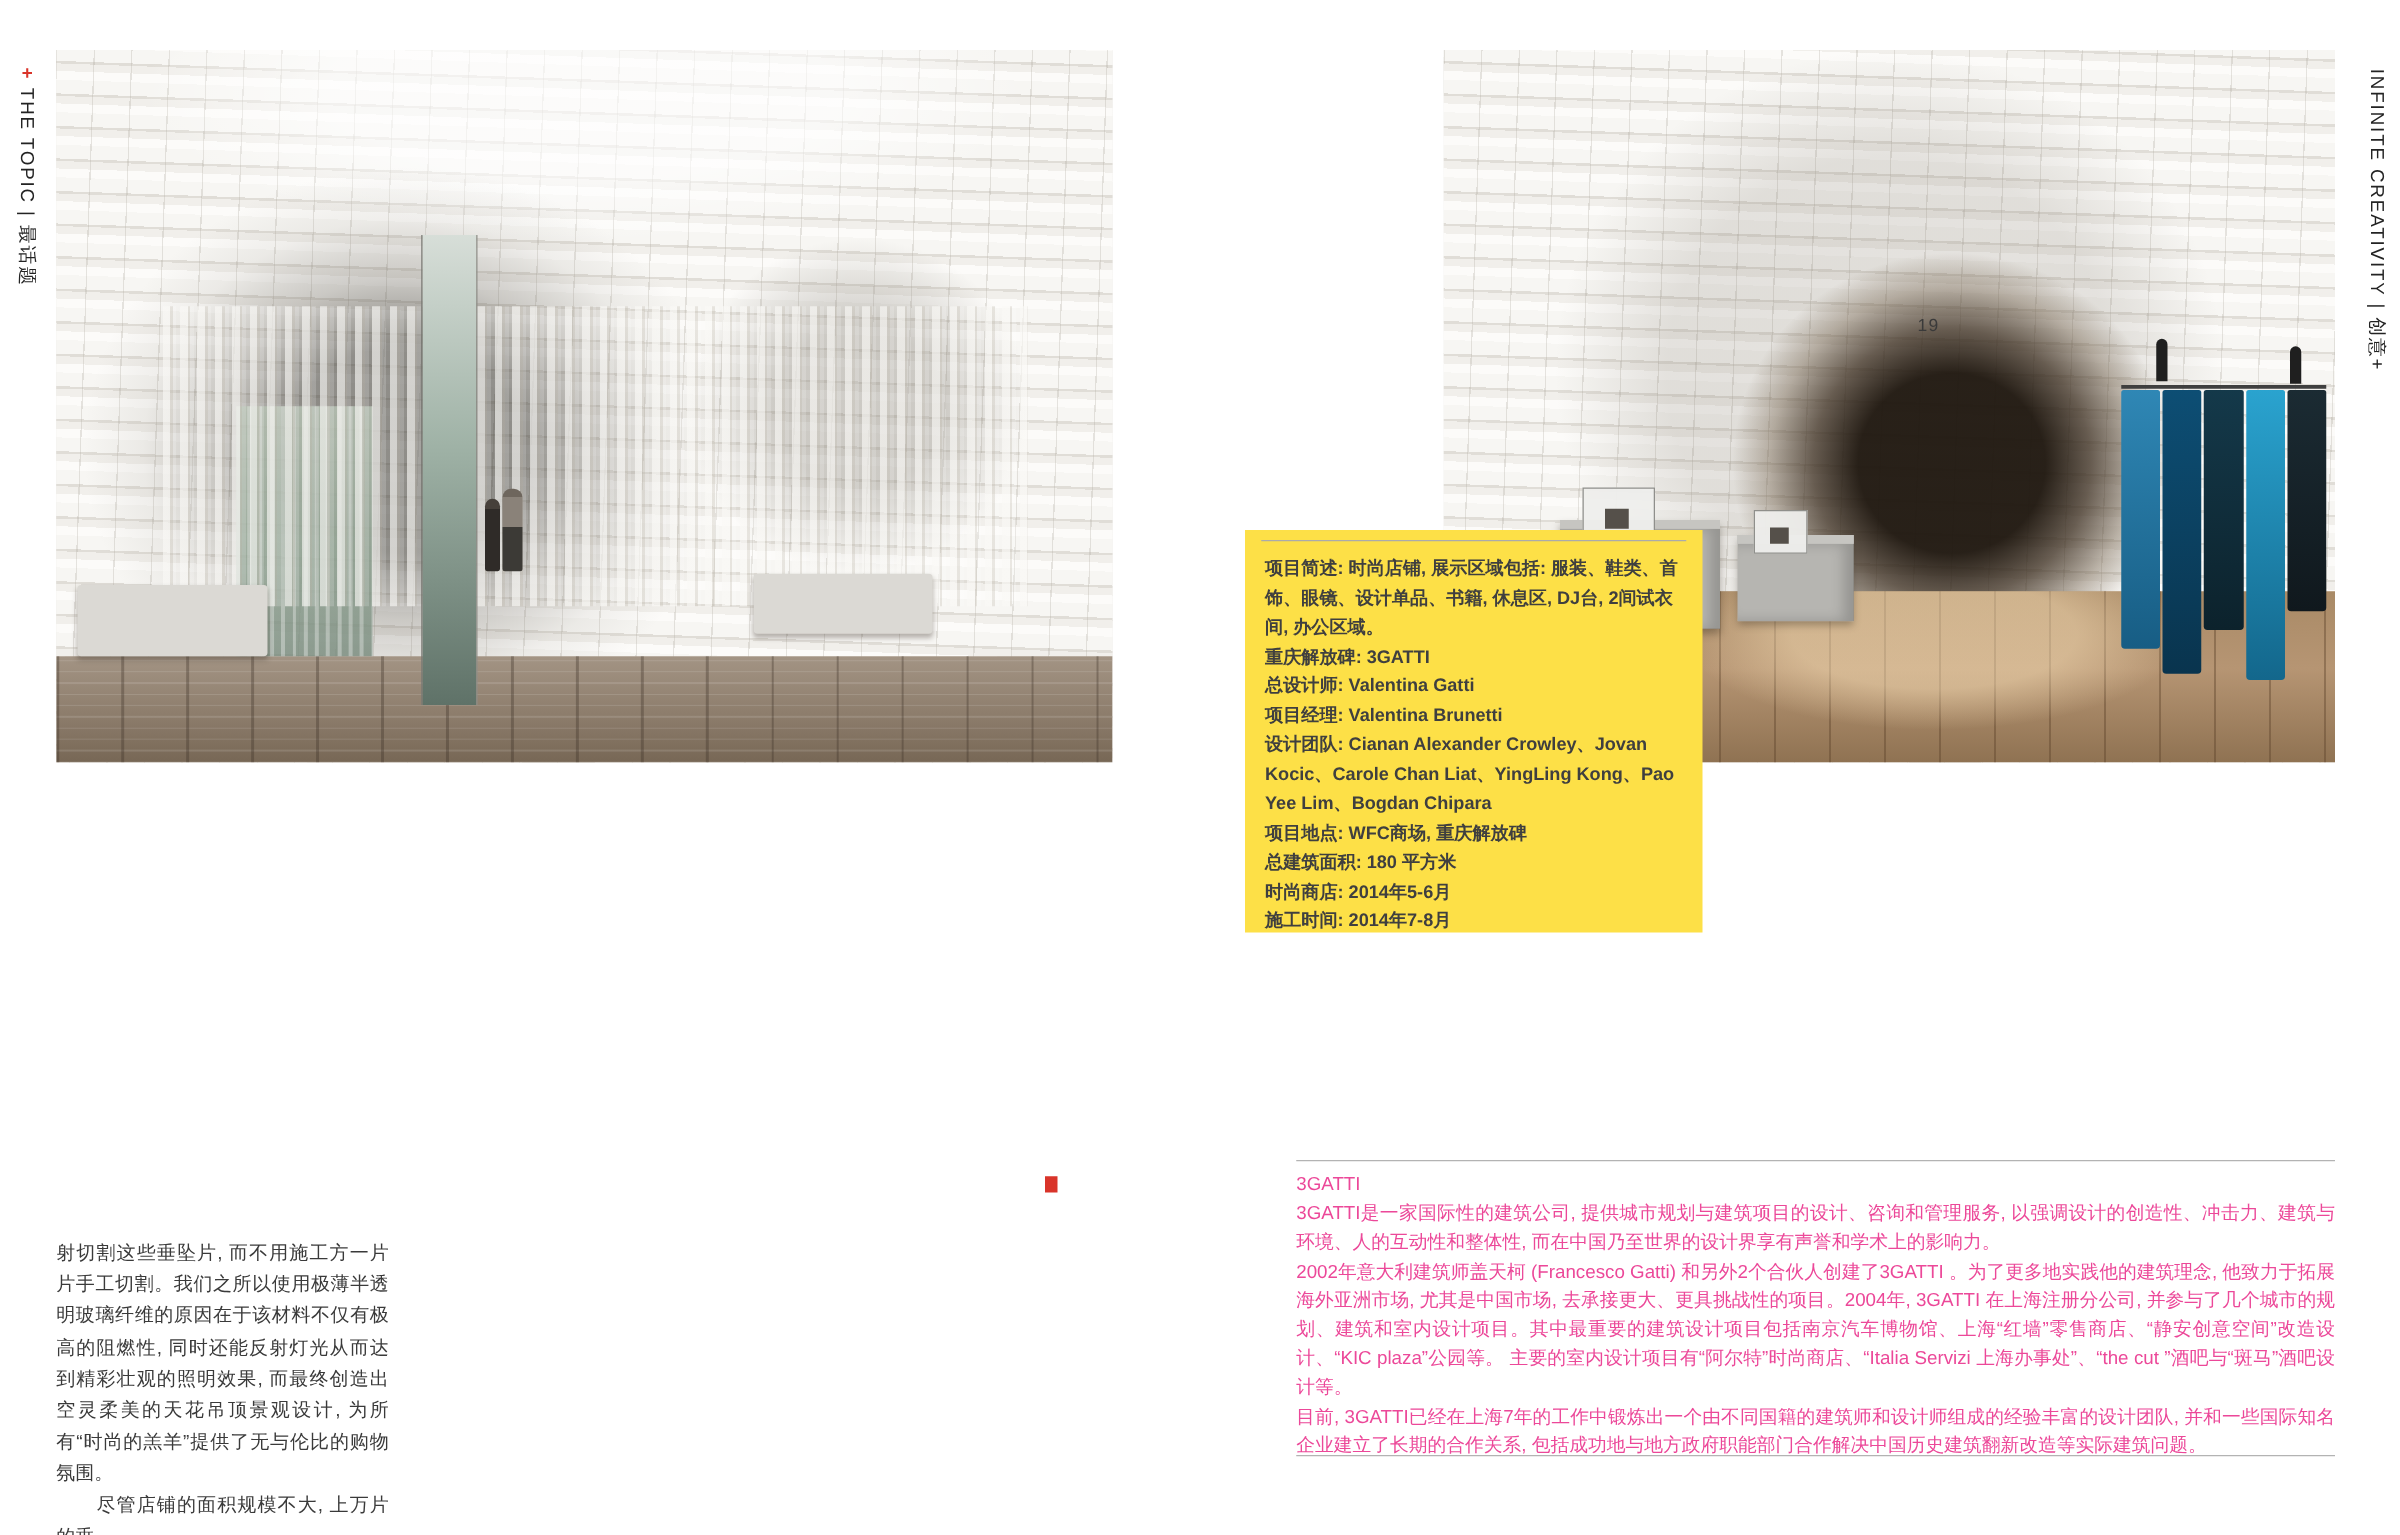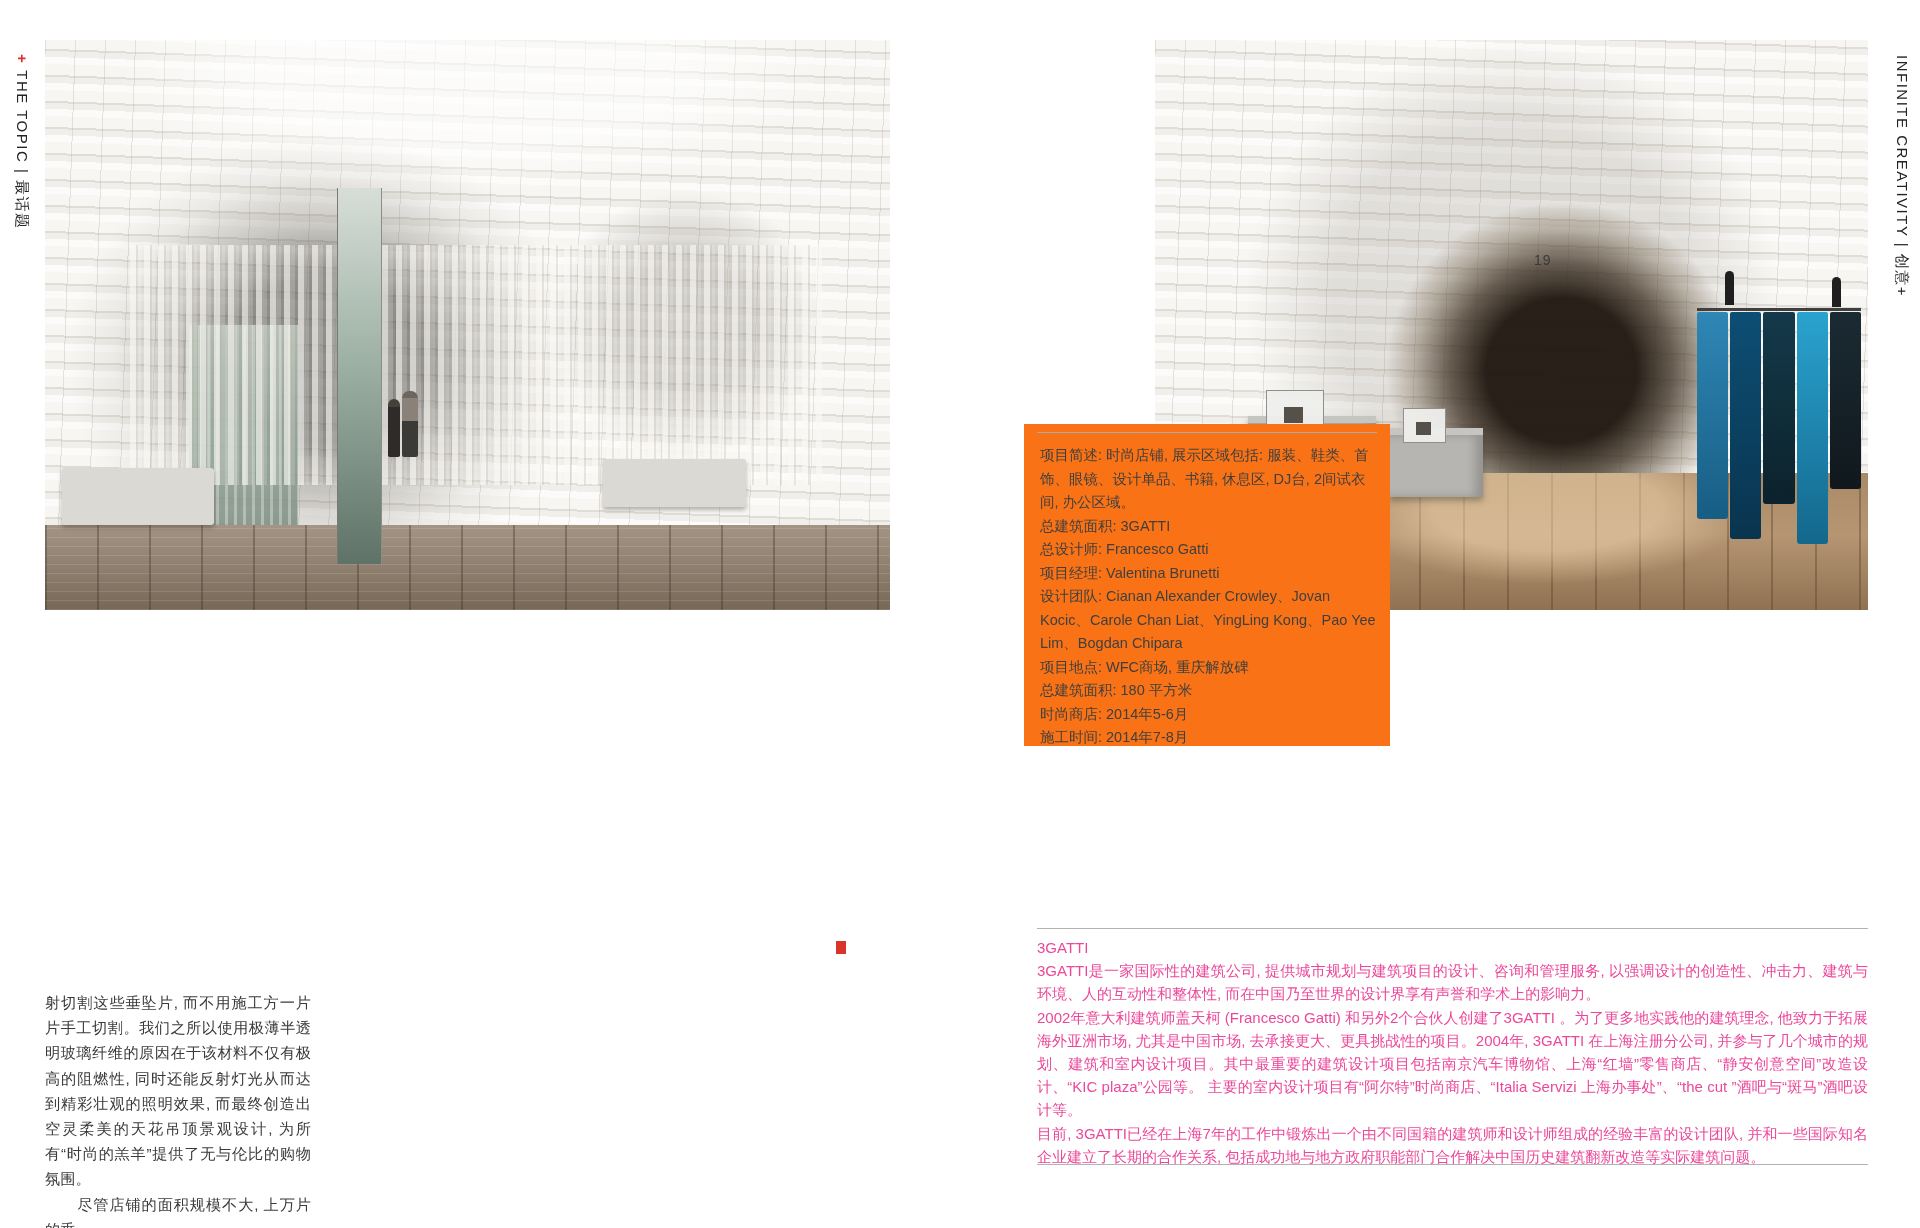--- a/index.html
+++ b/index.html
@@ -66,21 +66,21 @@
   .g1{height:82%;background:linear-gradient(180deg,#2f87b5,#175d84);}
   .g2{height:90%;background:linear-gradient(180deg,#0d4e74,#09344e);}
   .g3{height:76%;background:linear-gradient(180deg,#14394a,#0c222c);}
   .g4{height:92%;background:linear-gradient(180deg,#2aa3cf,#13678c);}
   .g5{height:70%;background:linear-gradient(180deg,#1b2b33,#10181d);}
   .mannequin{position:absolute;background:#1f1f1f;border-radius:6px 6px 0 0;}
   #mann-1{left:80%;top:40.5%;width:9px;height:34px;}
   #mann-2{left:95%;top:41.5%;width:9px;height:30px;}
 
   
-  #info-box{position:absolute;left:1024px;top:424px;width:366px;height:322px;background:#f97316;z-index:5;}
+  #info-box{position:absolute;left:996px;top:424px;width:366px;height:322px;background:#fde047;z-index:5;font-weight:bold;}
   #info-rule{margin:8px 0 0 13px;width:340px;height:1px;background:#ababab;}
   #info-lines{margin:11px 0 0 16px;width:338px;font-size:14.5px;line-height:23.5px;color:#3f3f3f;}
 
   
   .col{position:absolute;top:990px;width:266px;font-size:15.2px;line-height:25.2px;
        text-align:justify;color:#3a3a3a;white-space:pre-line;}
   #col-1{left:45px;} #col-2{left:337px;} #col-3{left:623px;}
   .end-icon{display:inline-block;width:13px;height:13px;border-radius:50%;vertical-align:-2px;margin-left:3px;
     background:linear-gradient(135deg,#d9342a 0 44%,#ffffff 44% 56%,#d9342a 56% 100%);}
 
@@ -137,22 +137,22 @@
       <div class="garment g3"></div>
       <div class="garment g4"></div>
       <div class="garment g5"></div>
     </div>
   </div>
 
   <div id="info-box">
     <div id="info-rule"></div>
     <div id="info-lines">
       <div>项目简述: 时尚店铺, 展示区域包括: 服装、鞋类、首饰、眼镜、设计单品、书籍, 休息区, DJ台, 2间试衣间, 办公区域。</div>
-      <div>总建筑面积: 3GATTI</div>
-      <div>总设计师: Francesco Gatti</div>
+      <div>重庆解放碑: 3GATTI</div>
+      <div>总设计师: Valentina Gatti</div>
       <div>项目经理: Valentina Brunetti</div>
       <div>设计团队: Cianan Alexander Crowley、Jovan Kocic、Carole Chan Liat、YingLing Kong、Pao Yee Lim、Bogdan Chipara</div>
       <div>项目地点: WFC商场, 重庆解放碑</div>
       <div>总建筑面积: 180 平方米</div>
       <div>时尚商店: 2014年5-6月</div>
       <div>施工时间: 2014年7-8月</div>
     </div>
   </div>
 
   <div class="folio" id="folio-19">19</div>

